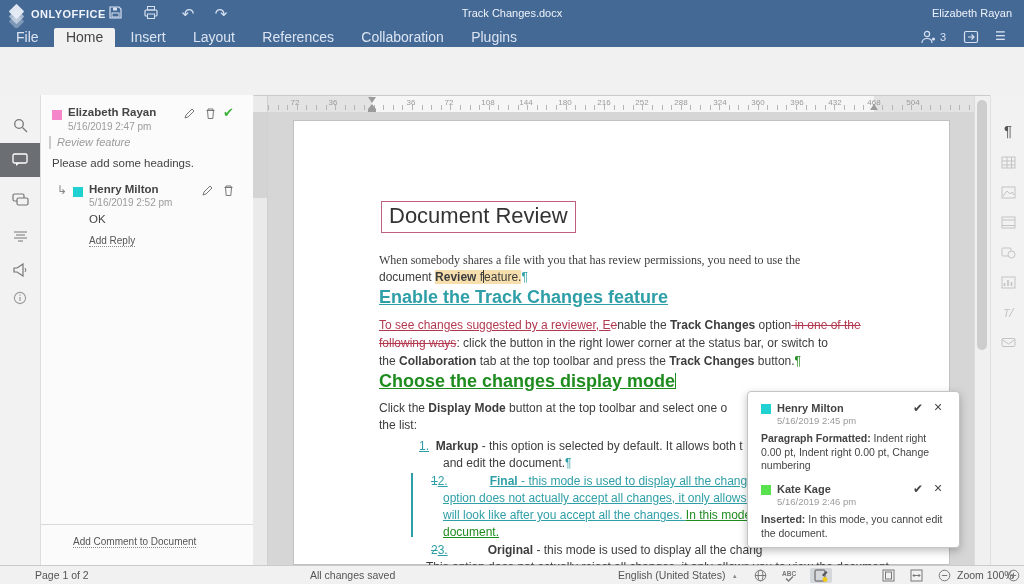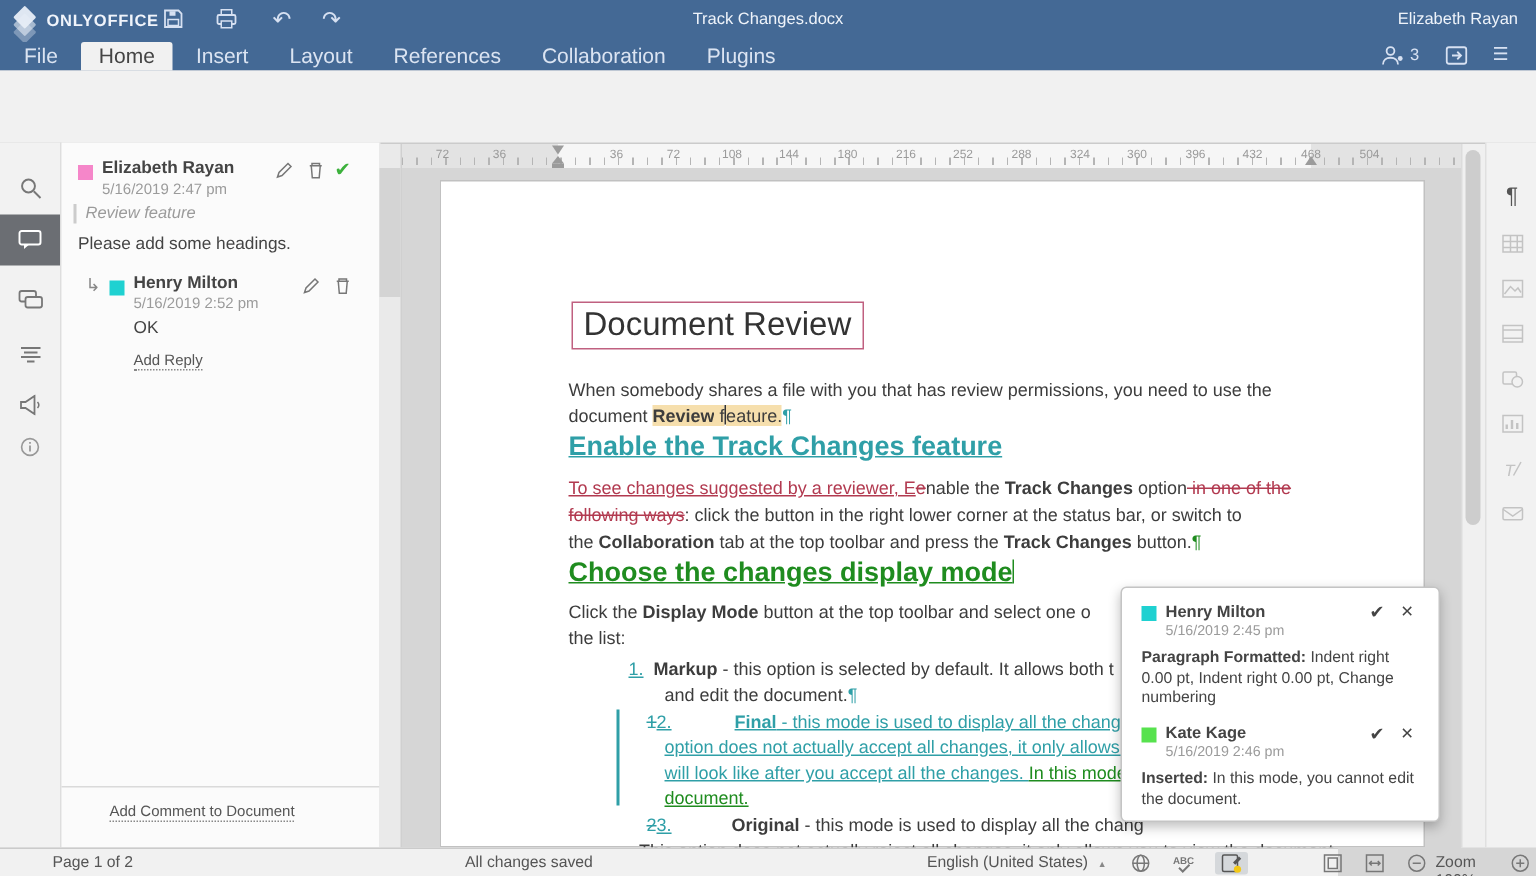--- a/index.html
+++ b/index.html
@@ -70,21 +70,21 @@
   .h2t{font-size:18px;font-weight:bold;}
   
   #popup{left:747px;top:391px;width:211px;height:155px;background:#fff;border:1px solid #c4c4c4;border-radius:4px;
          box-shadow:0 3px 8px rgba(0,0,0,.25);z-index:50;}
   .pav{position:absolute;width:10px;height:10px;}
   .pname{position:absolute;font-size:11px;font-weight:bold;color:#444;}
   .pdate{position:absolute;font-size:9.5px;color:#9b9b9b;}
   .pbody{position:absolute;font-size:10.5px;color:#444;line-height:13.5px;width:184px;white-space:normal;}
   .pico{position:absolute;font-size:12px;color:#444;cursor:pointer;line-height:12px;}
   
-  #statusbar{left:0;top:565px;width:892px;height:19px;background:#f1f1f1;border-top:1px solid #cbcbcb;font-size:10.5px;color:#555;}
+  #statusbar{left:0;top:565px;width:1024px;height:19px;background:#f1f1f1;border-top:1px solid #cbcbcb;font-size:10.5px;color:#555;}
   .sbtxt{position:absolute;top:3px;}
   .sbico{position:absolute;top:2px;width:16px;height:14px;color:#666;text-align:center;line-height:14px;cursor:pointer;}
   .sbico.active{background:#d5d8db;border-radius:2px;}
   svg{display:block;}
 </style>
 </head>
 <body>
 
 <div id="app">
 
@@ -392,21 +392,21 @@
     <span class="marker" style="left:602px;top:8px;border-bottom:6px solid #9b9b9b;"></span>
   </div>
 
   <div class="abs" id="canvas">
     <div id="page">
 
       <div id="doctitlebox" style="left:87px;top:80px;">
         <span>Document Review</span>
       </div>
 
-      <div class="dl" style="left:85px;top:131px;">When somebody shares a file with you that has review permissions, you need to use the</div>
+      <div class="dl" style="left:85px;top:131px;font-family:Liberation Serif, serif;">When somebody shares a file with you that has review permissions, you need to use the</div>
       <div class="dl" style="left:85px;top:148px;">
         <span>document </span><span class="hl b">Review</span><span class="hl"> f</span><span class="caret"></span><span class="hl">eature.</span><span class="teal">¶</span>
       </div>
 
       <div class="dl h2t teal u" style="left:85px;top:168px;">Enable the Track Changes feature</div>
 
       <div class="dl" style="left:85px;top:196px;">
         <span class="red u">To see changes suggested by a reviewer, E</span><span class="red strike">e</span><span>nable the </span><span class="b">Track Changes</span><span> option</span><span class="red strike"> in one of the</span>
       </div>
       <div class="dl" style="left:85px;top:214px;">

